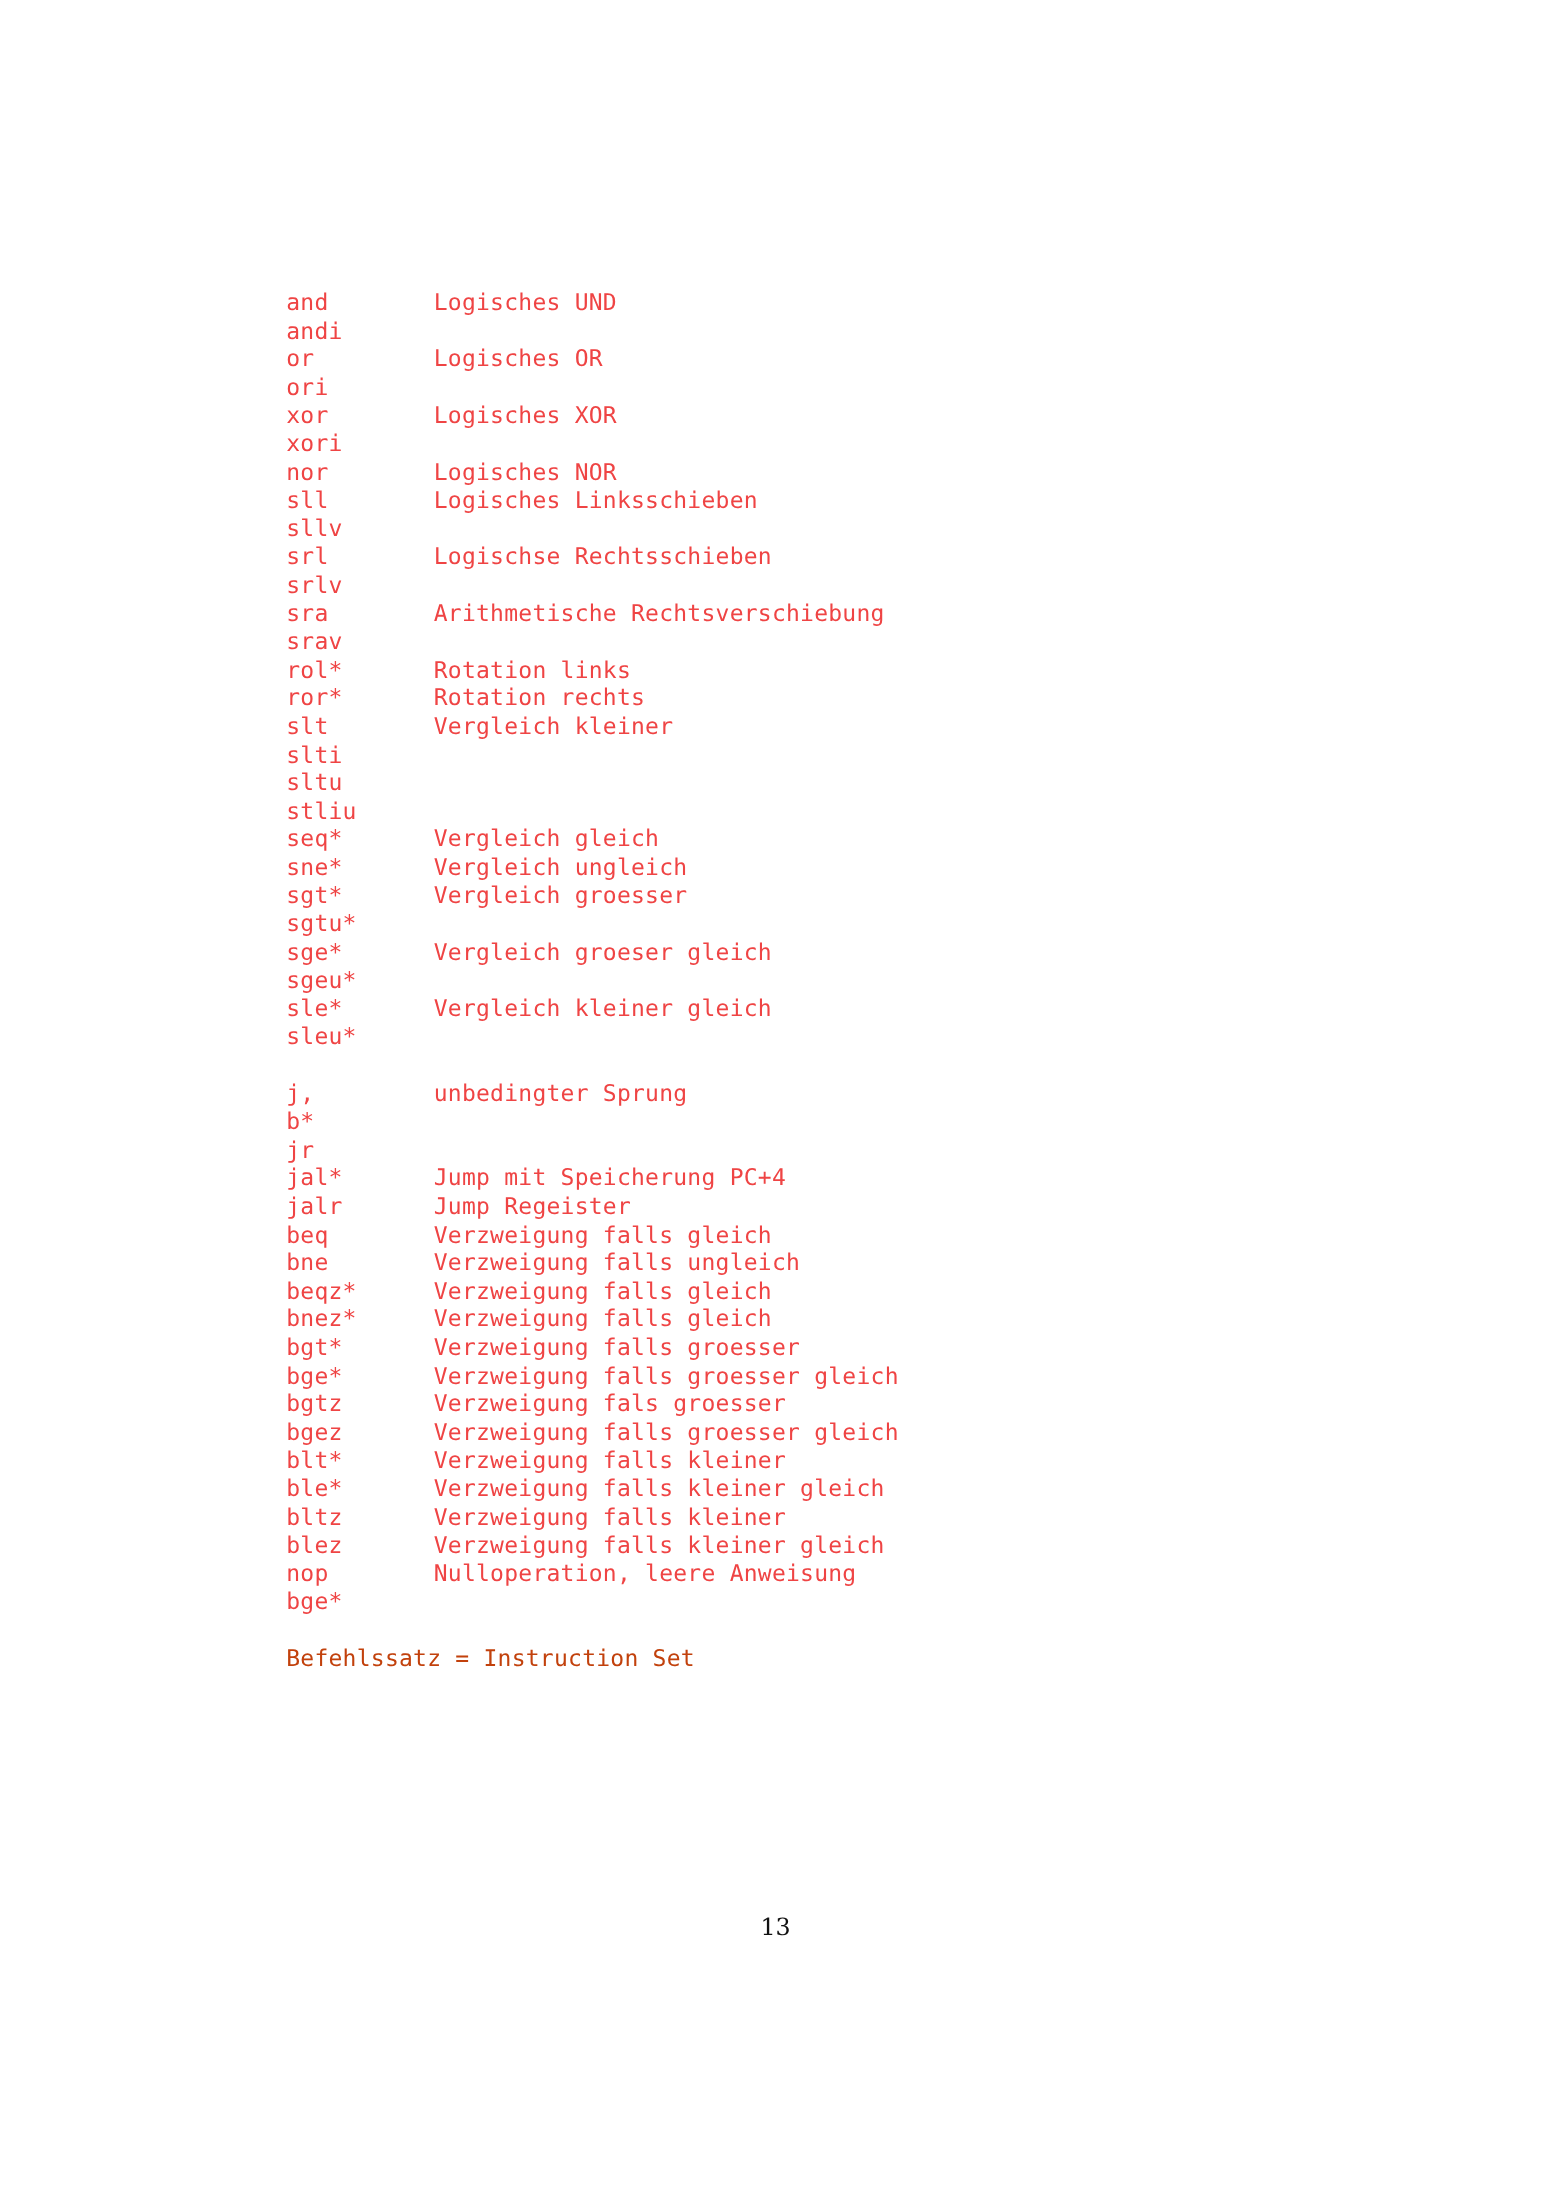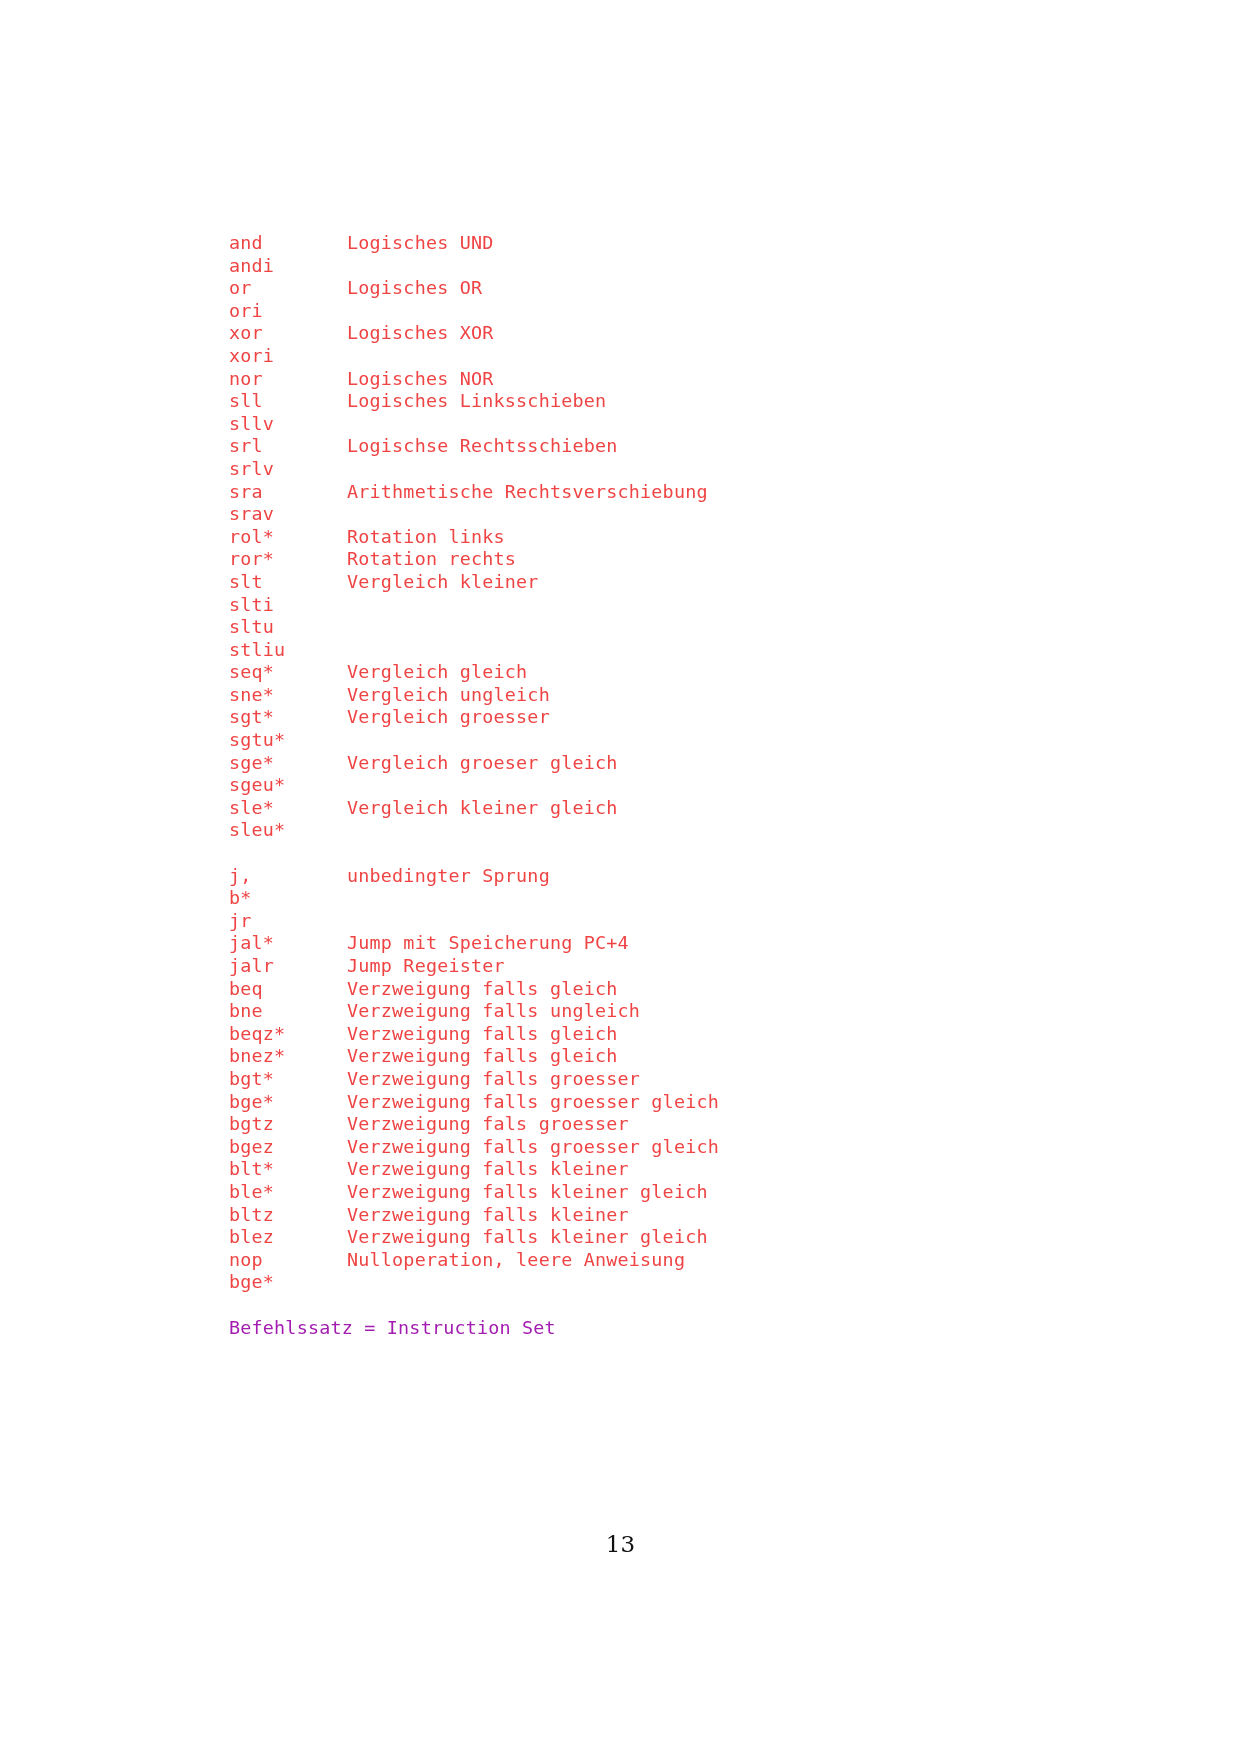--- a/index.html
+++ b/index.html
@@ -43,32 +43,32 @@
     vertical-align: top;
   }
   .spacer {
     display: block;
     height: 22.6px;
   }
   .footer-line {
     font-family: "DejaVu Sans Mono", "Liberation Mono", monospace;
     font-size: 18.4px;
     line-height: 22.6px;
-    color: #a21caf;
+    color: #c2410c;
     white-space: pre;
     letter-spacing: 0.2px;
   }
   .page-number {
     position: absolute;
     left: 0;
     right: 0;
     top: 1531px;
     text-align: center;
     font-family: "DejaVu Serif", "Liberation Serif", serif;
-    font-size: 23px;
+    font-size: 19px;
     color: #111111;
   }
 </style>
 </head>
 <body>
 
 <div class="page">
 
   <div class="content">
 

